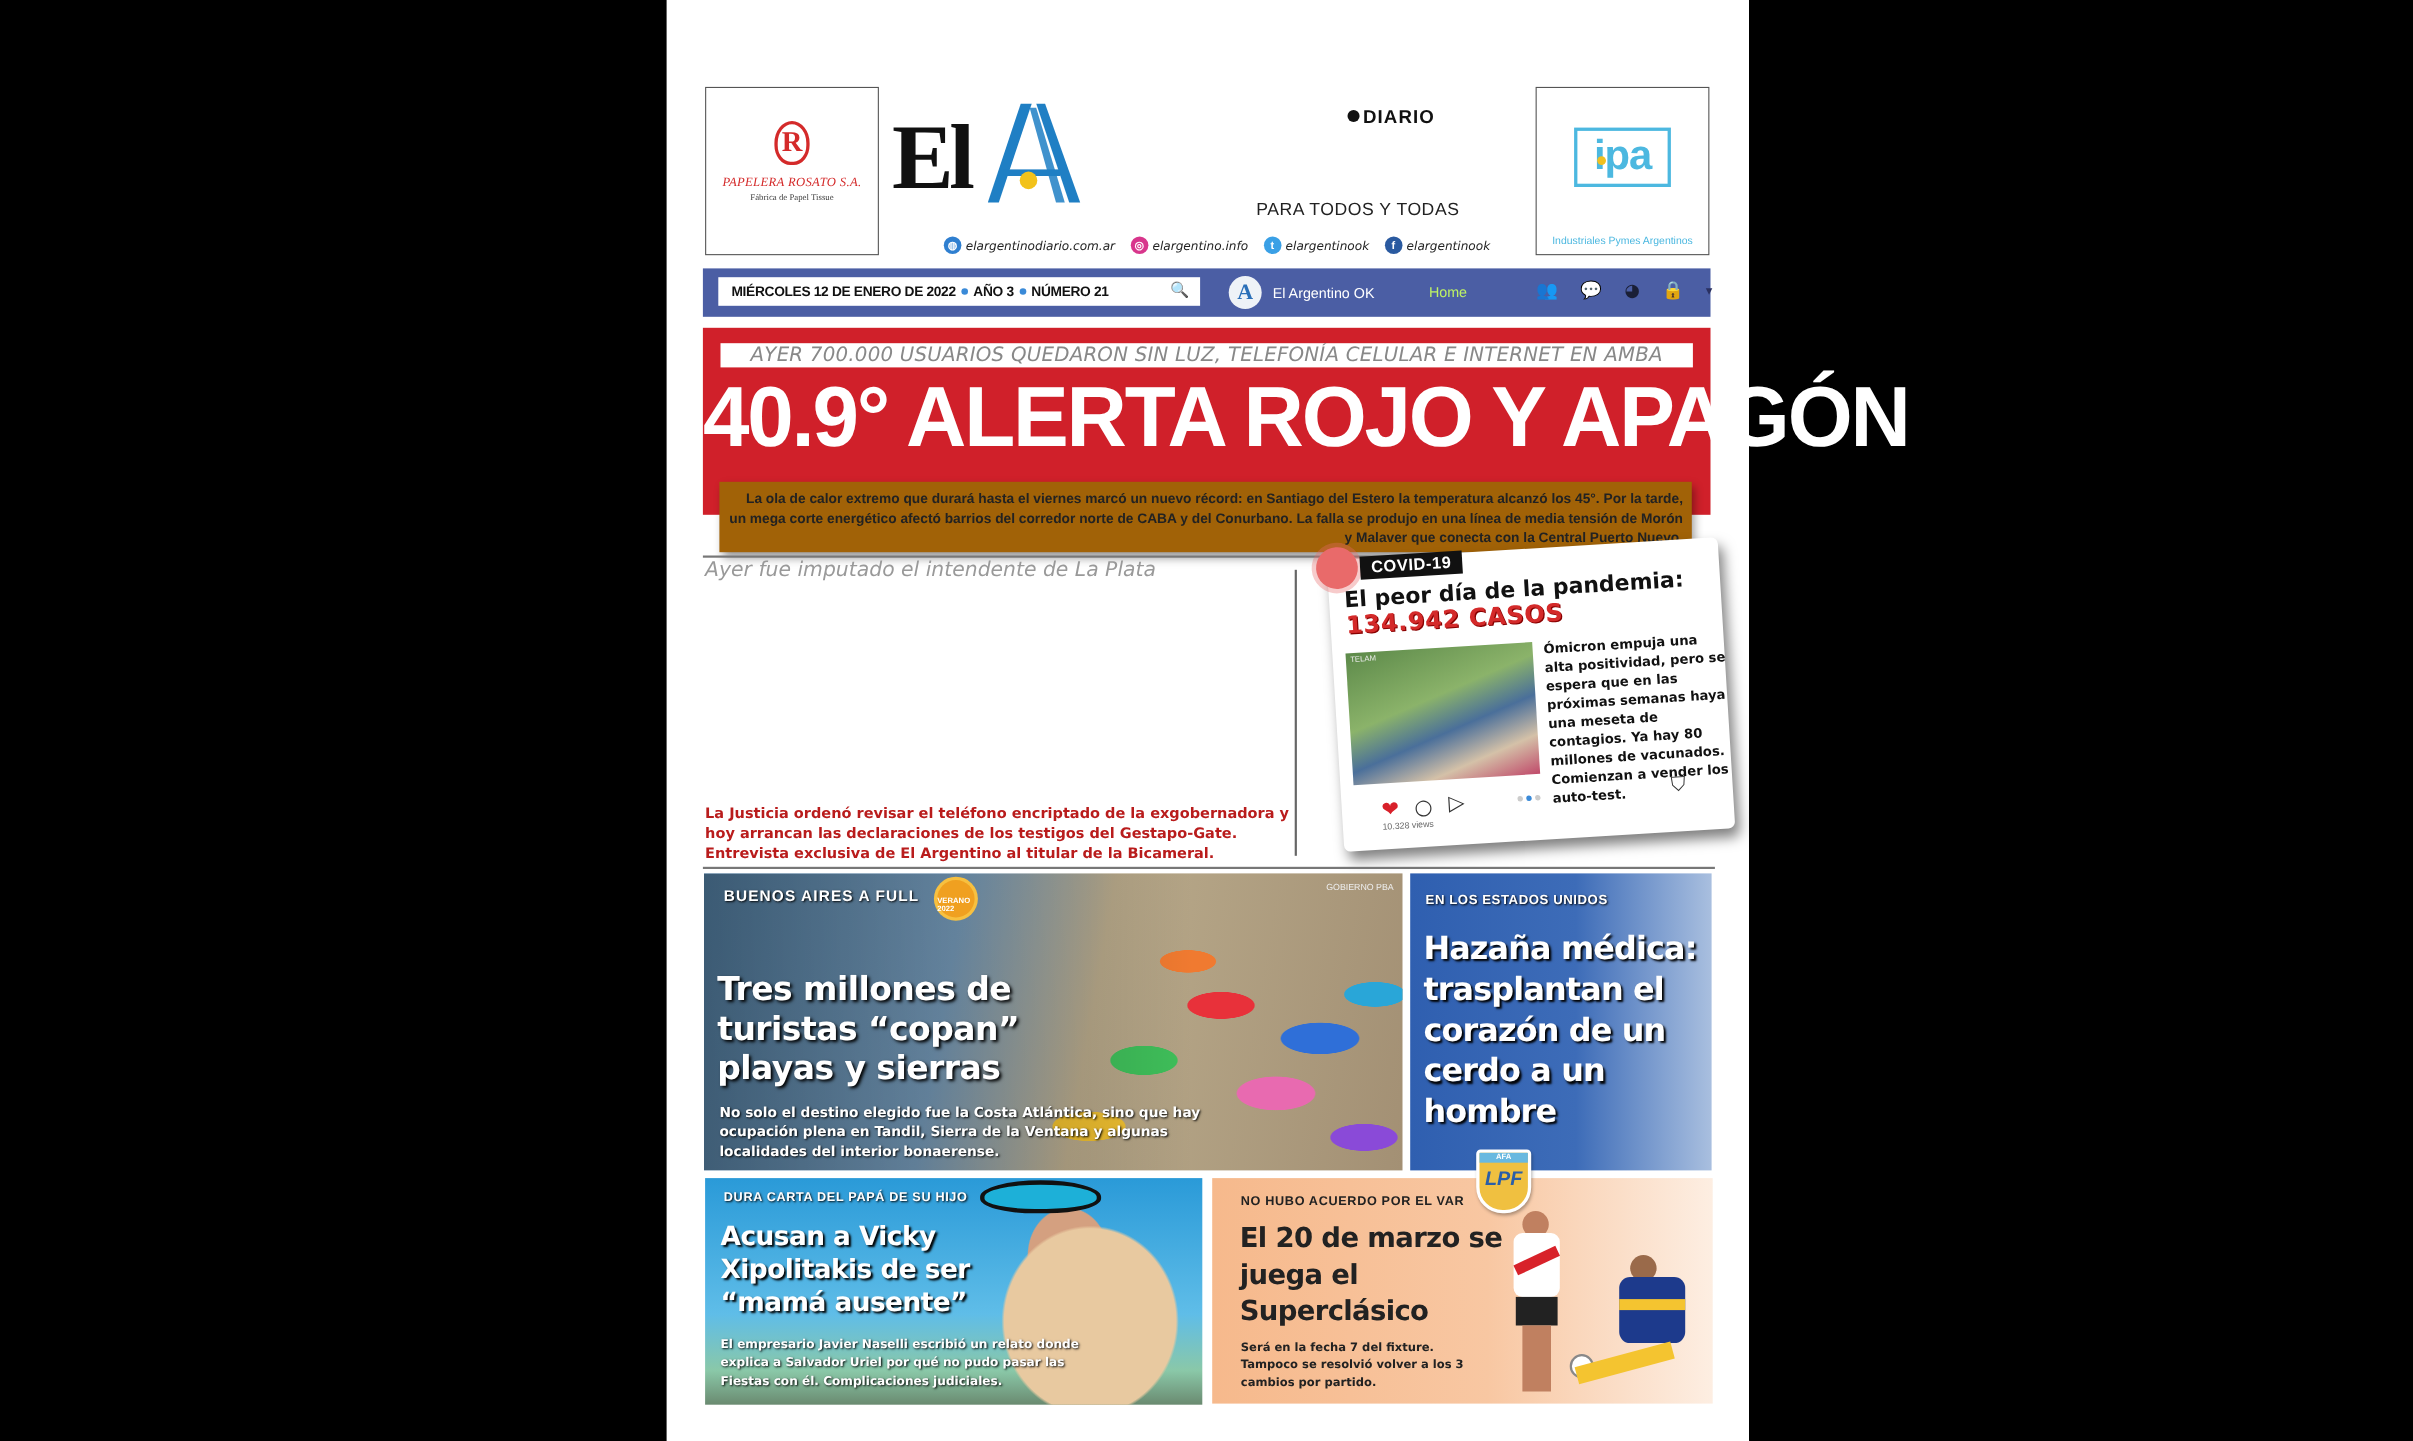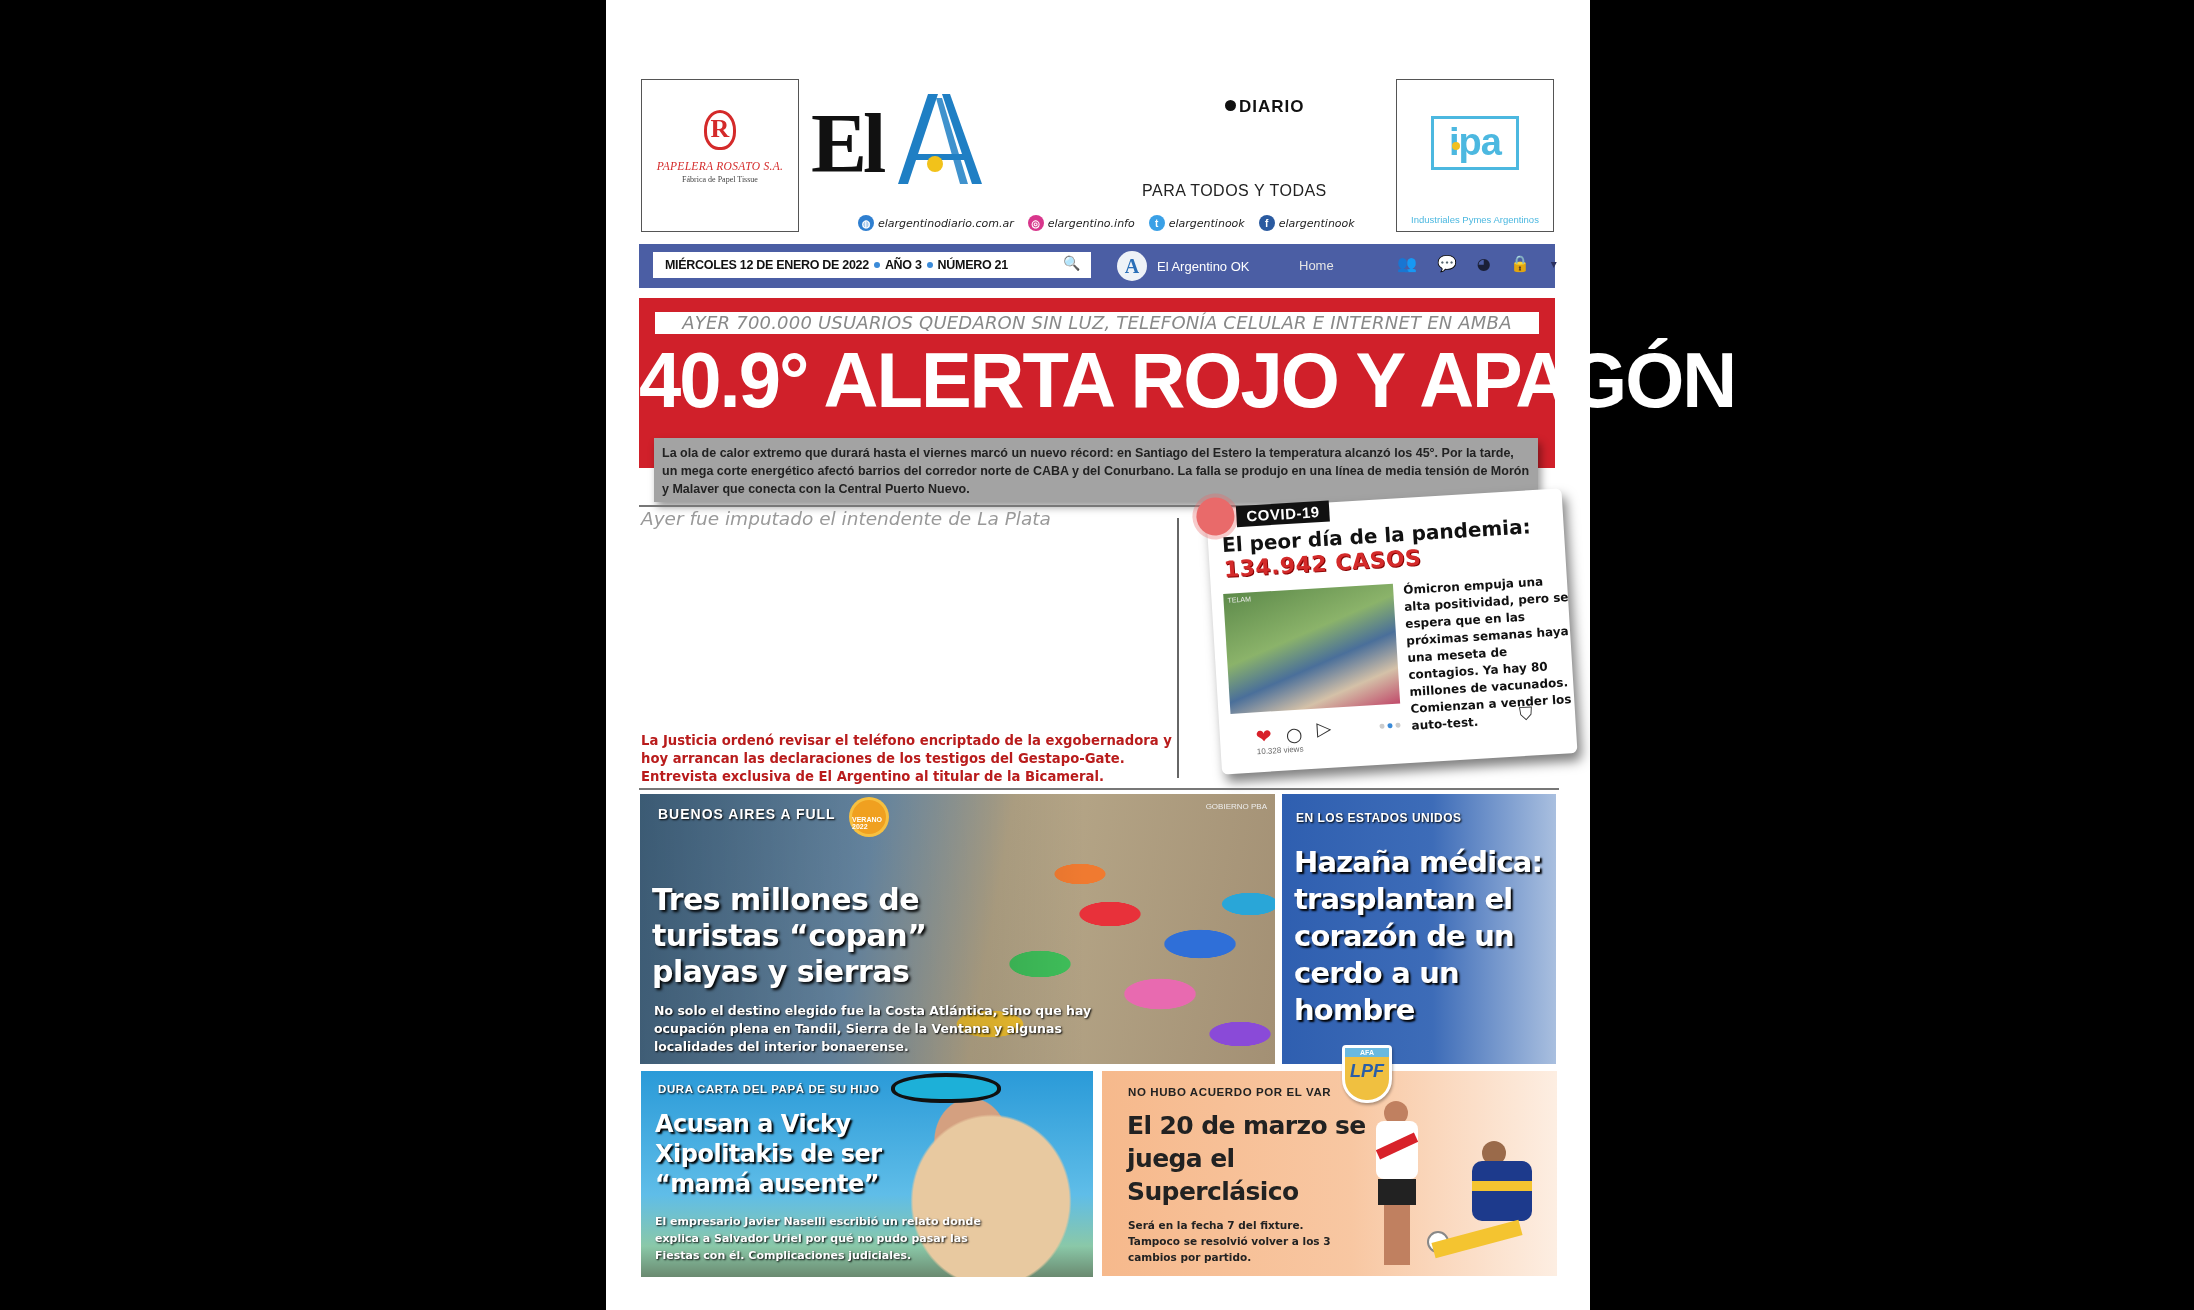--- a/index.html
+++ b/index.html
@@ -33,28 +33,28 @@
   .social .item { display: flex; align-items: center; gap: 4px; }
   .social .ico { width: 16px; height: 16px; border-radius: 50%; display: inline-flex; align-items: center; justify-content: center; color: #fff; font: bold 10px "Liberation Sans", sans-serif; }
 
   
   .nav { position: absolute; left: 33px; top: 244px; width: 916px; height: 44px; background: #4b5ea4; }
   .datebox { position: absolute; left: 14px; top: 8px; width: 438px; height: 26px; background: #fff; display: flex; align-items: center; padding-left: 12px; font: bold 12.5px "Liberation Sans", sans-serif; color: #111; letter-spacing: -0.3px; }
   .datebox .dot { display:inline-block; width:6px; height:6px; border-radius:50%; background:#3a8ad8; margin: 0 5px; }
   .datebox .search { position: absolute; right: 10px; top: 3px; font-size: 14px; color: #333; }
   .nav-page { position: absolute; left: 478px; top: 7px; display: flex; align-items: center; gap: 10px; color: #fff; font: 13px "Liberation Sans", sans-serif; }
   .nav-avatar { width: 30px; height: 30px; border-radius: 50%; background: #eef2f7; display: flex; align-items: center; justify-content: center; color: #2a6fb8; font: bold 20px "Liberation Serif", serif; }
-  .nav-home { position: absolute; left: 660px; top: 14px; color: #e5e5e5; font: 13px "Liberation Sans", sans-serif; }
+  .nav-home { position: absolute; left: 660px; top: 14px; color: #bef264; font: 13px "Liberation Sans", sans-serif; }
   .nav-icons { position: absolute; left: 758px; top: 10px; display: flex; gap: 20px; color: #1a1f36; font-size: 16px; }
 
   
   .lead { position: absolute; left: 33px; top: 298px; width: 916px; height: 170px; background: #d0202a; }
   .kicker-box { position: absolute; left: 16px; top: 14px; width: 884px; height: 22px; background: #fff; text-align: center; font: italic 18px "DejaVu Sans", sans-serif; color: #888; line-height: 22px; letter-spacing: 0.2px; white-space: nowrap; overflow: hidden; }
   .lead-title { position: absolute; left: 0; top: 42px; width: 916px; text-align: center; font: bold 76px "Liberation Sans", sans-serif; color: #fff; letter-spacing: -2px; line-height: 80px; transform: scaleY(1.02); white-space: nowrap; }
-  .lead-summary { position: absolute; left: 15px; top: 438px; width: 884px; height: 64px; background: #a3a3a3; padding: 6px 8px; font: bold 12.5px "Liberation Sans", sans-serif; color: #222; text-align: left; line-height: 18px; box-shadow: 3px 5px 8px rgba(0,0,0,0.4); }
+  .lead-summary { position: absolute; left: 15px; top: 438px; width: 884px; height: 64px; background: #a16207; padding: 6px 8px; font: bold 12.5px "Liberation Sans", sans-serif; color: #222; text-align: right; line-height: 18px; box-shadow: 3px 5px 8px rgba(0,0,0,0.4); }
 
   .hr { position: absolute; height: 2px; background: #777; }
 
   
   .vidal-kicker { position: absolute; left: 35px; top: 508px; font: italic 18.5px "DejaVu Sans", sans-serif; color: #999; }
   .vidal-title { position: absolute; left: 33px; top: 532px; width: 540px; font: bold 59px "Liberation Sans", sans-serif; color: #1a1a1a; line-height: 64px; letter-spacing: -1.5px; }
   .vidal-body { position: absolute; left: 35px; top: 732px; width: 540px; font: bold 13.2px "DejaVu Sans", sans-serif; color: #b91c1c; line-height: 18px; }
   .vdiv { position: absolute; left: 571px; top: 518px; width: 2px; height: 260px; background: #666; }
 
   

